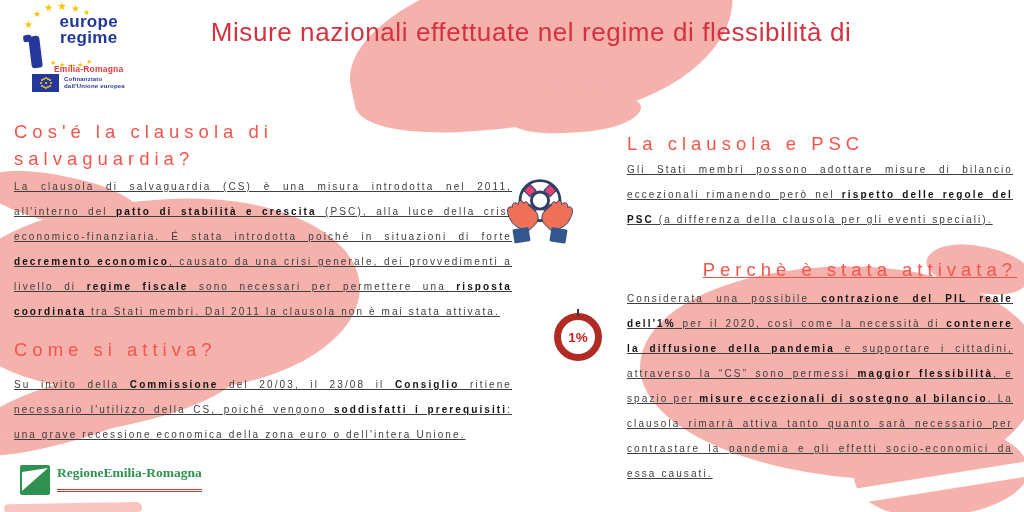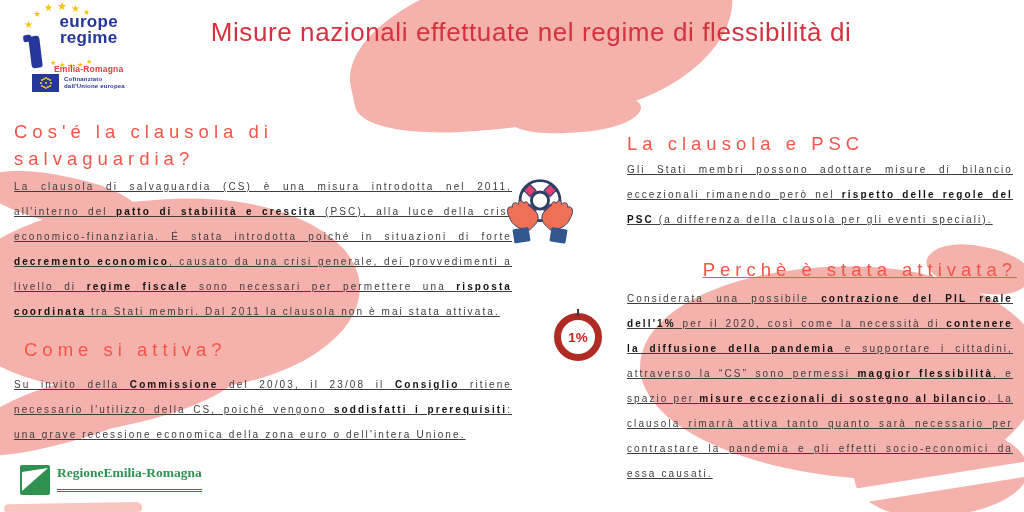--- a/index.html
+++ b/index.html
@@ -58,21 +58,21 @@
     color:#26379c;font-weight:bold;letter-spacing:0.2px;}
 
   
   .h-coral{position:absolute;z-index:2;color:#f4544a;font-size:18.5px;line-height:27px;
     letter-spacing:5px;font-weight:500;}
   .para{position:absolute;z-index:2;color:#3e3e3e;font-size:10px;line-height:25px;
     letter-spacing:2.1px;text-align:justify;text-decoration:underline;}
   .para b{color:#141414;font-weight:700;}
   #h-left-1{left:14px;top:118px;width:370px;}
   #p-left-1{left:14px;top:174px;width:498px;}
-  #h-left-2{left:24px;top:336px;width:370px;}
+  #h-left-2{left:14px;top:336px;width:370px;}
   #p-left-2{left:14px;top:372px;width:498px;}
   #h-right-1{left:627px;top:130px;width:386px;text-align:left;}
   #p-right-1{left:627px;top:157px;width:386px;}
   #h-right-2{left:627px;top:256px;width:390px;text-align:right;text-decoration:underline;}
   #p-right-2{left:627px;top:286px;width:386px;}
 
   
   .lifebuoy{position:absolute;left:500px;top:172px;width:80px;height:80px;z-index:2;}
   .gauge{position:absolute;left:554px;top:313px;width:48px;height:48px;z-index:2;
     border:7px solid #b02b24;border-radius:50%;box-sizing:border-box;

